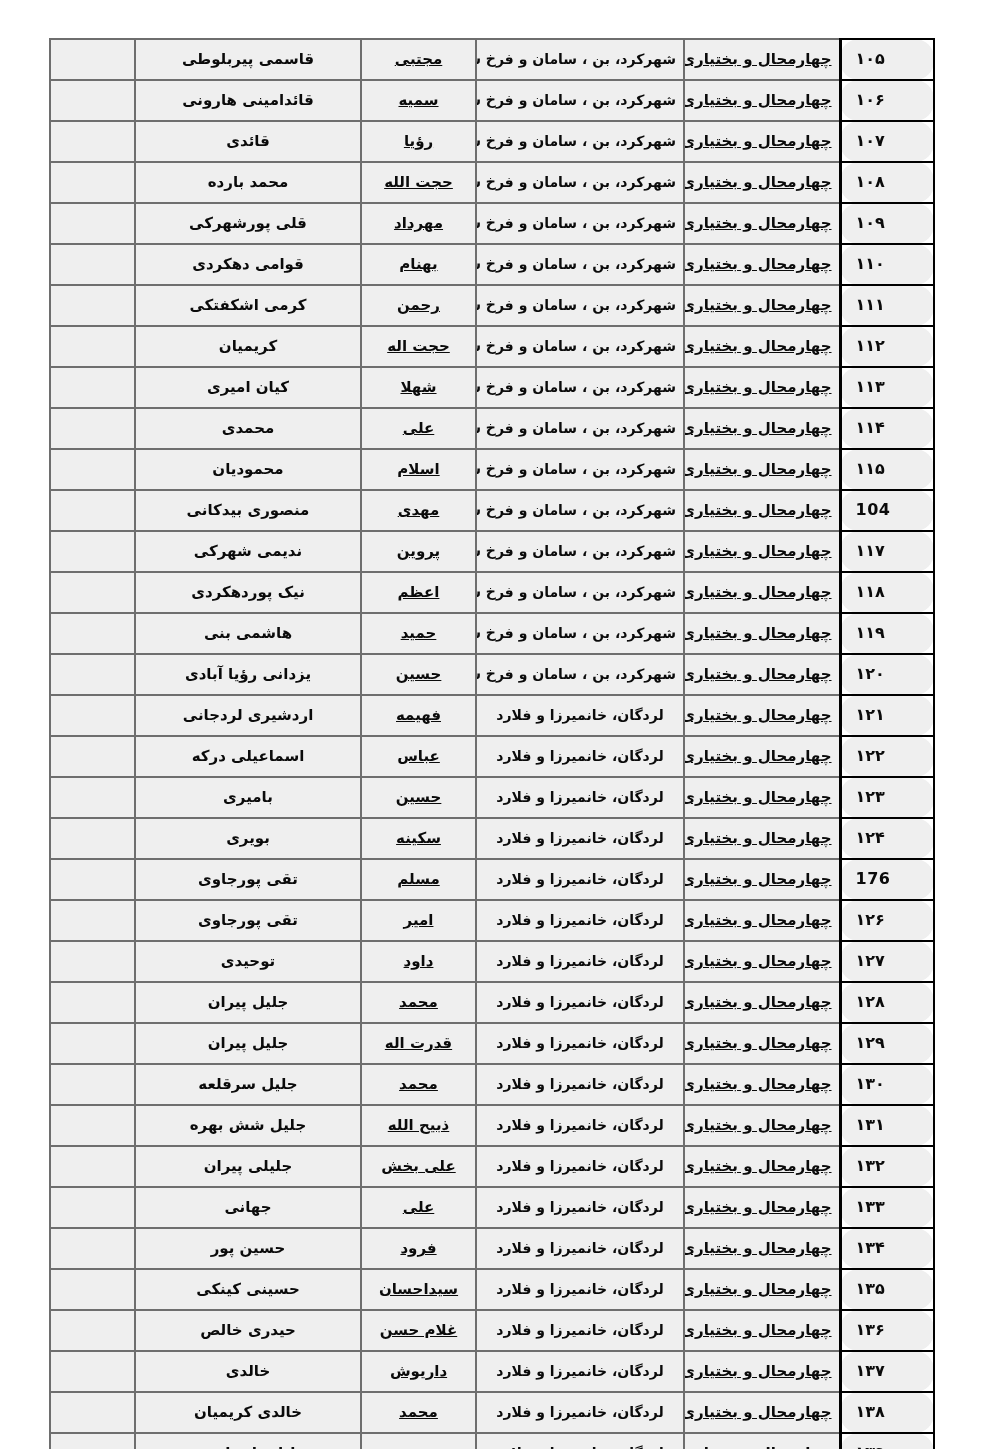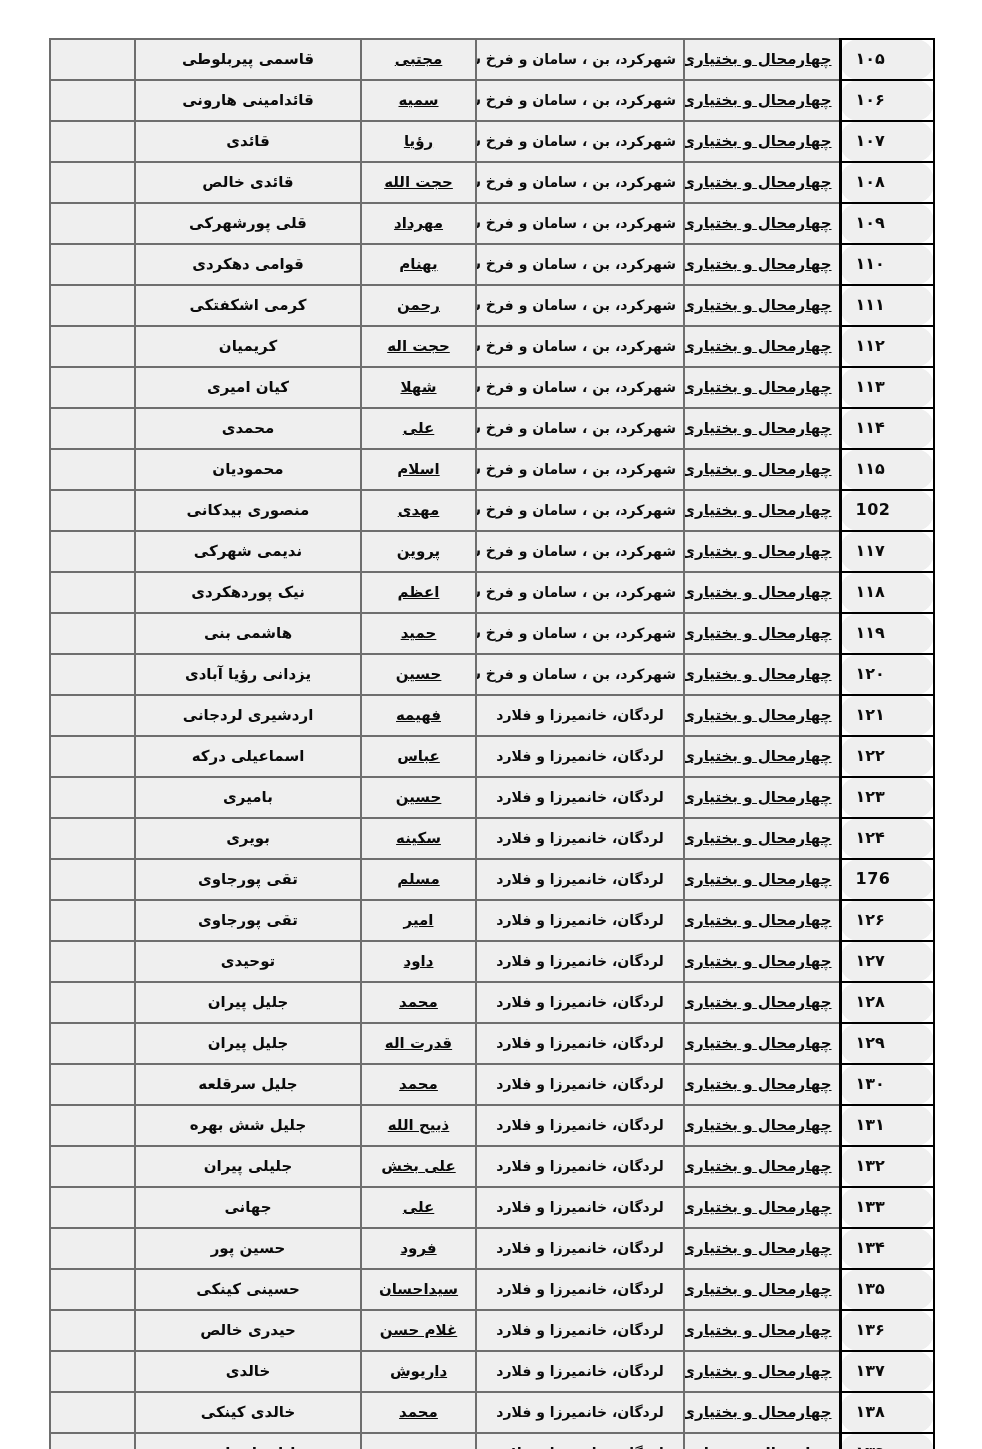--- a/index.html
+++ b/index.html
@@ -140,21 +140,21 @@
             <td class="cell-constituency">شهرکرد، بن ، سامان و فرخ شهر</td>
             <td class="cell-firstname">رؤیا</td>
             <td class="cell-lastname">قائدی</td>
             <td class="cell-blank"></td>
           </tr>
           <tr>
             <td class="cell-num">۱۰۸</td>
             <td class="cell-province">چهارمحال و بختیاری</td>
             <td class="cell-constituency">شهرکرد، بن ، سامان و فرخ شهر</td>
             <td class="cell-firstname">حجت الله</td>
-            <td class="cell-lastname">قائدی خالص</td>
+            <td class="cell-lastname">محمد بارده</td>
             <td class="cell-blank"></td>
           </tr>
           <tr>
             <td class="cell-num">۱۰۹</td>
             <td class="cell-province">چهارمحال و بختیاری</td>
             <td class="cell-constituency">شهرکرد، بن ، سامان و فرخ شهر</td>
             <td class="cell-firstname">مهرداد</td>
             <td class="cell-lastname">قلی پورشهرکی</td>
             <td class="cell-blank"></td>
           </tr>
@@ -200,21 +200,21 @@
           </tr>
           <tr>
             <td class="cell-num">۱۱۵</td>
             <td class="cell-province">چهارمحال و بختیاری</td>
             <td class="cell-constituency">شهرکرد، بن ، سامان و فرخ شهر</td>
             <td class="cell-firstname">اسلام</td>
             <td class="cell-lastname">محمودیان</td>
             <td class="cell-blank"></td>
           </tr>
           <tr>
-            <td class="cell-num">102</td>
+            <td class="cell-num">104</td>
             <td class="cell-province">چهارمحال و بختیاری</td>
             <td class="cell-constituency">شهرکرد، بن ، سامان و فرخ شهر</td>
             <td class="cell-firstname">مهدی</td>
             <td class="cell-lastname">منصوری بیدکانی</td>
             <td class="cell-blank"></td>
           </tr>
           <tr>
             <td class="cell-num">۱۱۷</td>
             <td class="cell-province">چهارمحال و بختیاری</td>
             <td class="cell-constituency">شهرکرد، بن ، سامان و فرخ شهر</td>
@@ -380,21 +380,21 @@
             <td class="cell-constituency">لردگان، خانمیرزا و فلارد</td>
             <td class="cell-firstname">داریوش</td>
             <td class="cell-lastname">خالدی</td>
             <td class="cell-blank"></td>
           </tr>
           <tr>
             <td class="cell-num">۱۳۸</td>
             <td class="cell-province">چهارمحال و بختیاری</td>
             <td class="cell-constituency">لردگان، خانمیرزا و فلارد</td>
             <td class="cell-firstname">محمد</td>
-            <td class="cell-lastname">خالدی کینکی</td>
+            <td class="cell-lastname">خالدی کریمیان</td>
             <td class="cell-blank"></td>
           </tr>
           <tr>
             <td class="cell-num">۱۳۹</td>
             <td class="cell-province">چهارمحال و بختیاری</td>
             <td class="cell-constituency">لردگان، خانمیرزا و فلارد</td>
             <td class="cell-firstname">بهروز</td>
             <td class="cell-lastname">خلیل طهماسبی</td>
             <td class="cell-blank"></td>
           </tr>

